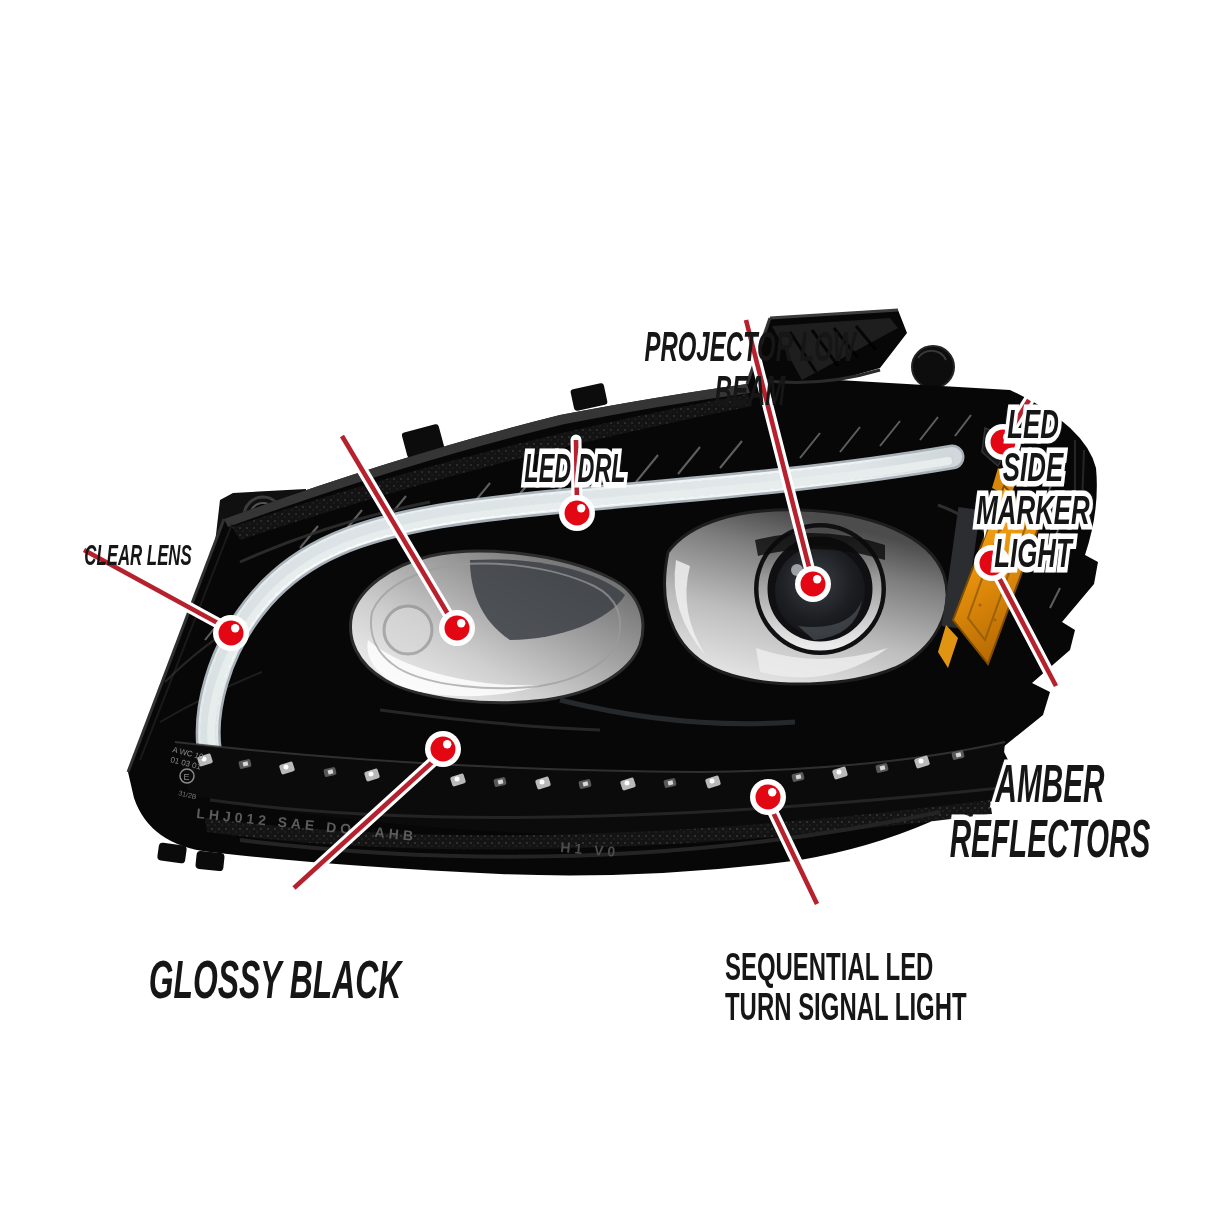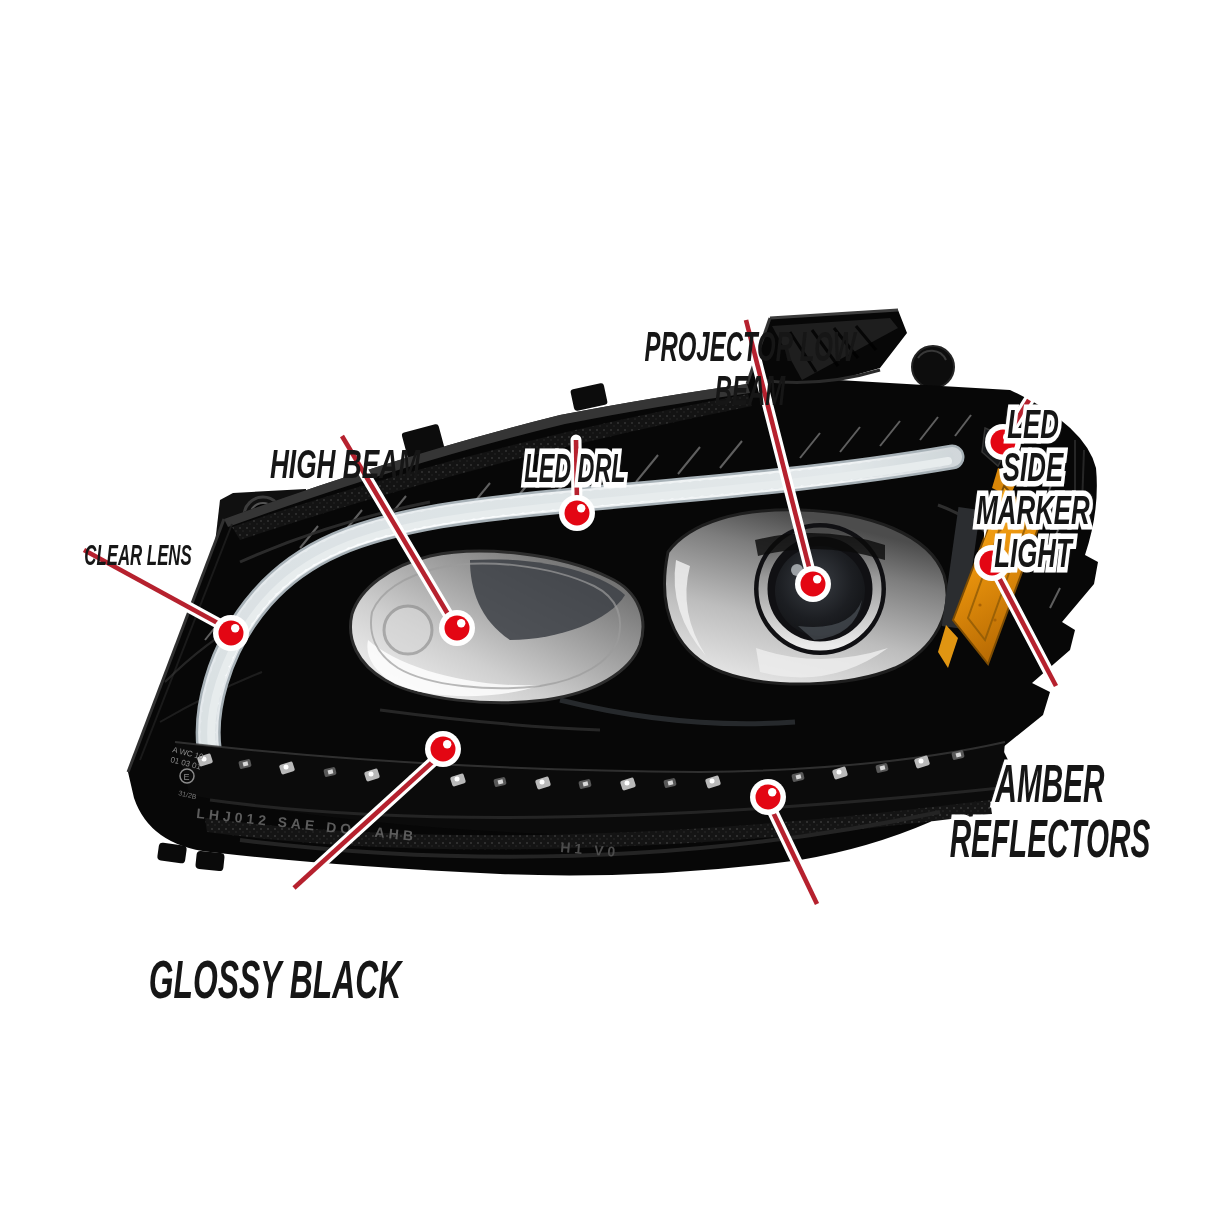--- a/index.html
+++ b/index.html
@@ -275,34 +275,35 @@
     </svg>
 
 <div class="callout-label center" style="left: 750px; top: 281px; font-size: 42px; --sx: 0.57;">
   <span class="scale"><span class="fill">PROJECTOR LOW BEAM</span></span>
 </div>
 
 <div class="callout-label center outlined" style="left: 1033px; top: 360px; font-size: 41px; --sx: 0.63;">
   <span class="scale"><span class="stroke" aria-hidden="true">LED SIDE MARKER LIGHT</span><span class="fill">LED SIDE MARKER LIGHT</span></span>
 </div>
 
-<div class="callout-label center" style="left: 345px; top: 400px; font-size: 41px; --sx: 0.64;">
-  <span class="scale"><span class="fill">HIGH BEAM</span></span>
-</div>
 
 <div class="callout-label center outlined" style="left: 575px; top: 404px; font-size: 41px; --sx: 0.57;">
   <span class="scale"><span class="stroke" aria-hidden="true">LED DRL</span><span class="fill">LED DRL</span></span>
 </div>
 
 <div class="callout-label center" style="left: 138px; top: 510px; font-size: 29px; --sx: 0.58;">
   <span class="scale"><span class="fill">CLEAR LENS</span></span>
 </div>
 
 <div class="callout-label center outlined" style="left: 1050px; top: 700px; font-size: 53px; --sx: 0.56;">
   <span class="scale"><span class="stroke" aria-hidden="true">AMBER REFLECTORS</span><span class="fill">AMBER REFLECTORS</span></span>
 </div>
 
 <div class="callout-label center" style="left: 275px; top: 894px; font-size: 54px; --sx: 0.59;">
   <span class="scale"><span class="fill">GLOSSY BLACK</span></span>
 </div>
 
+<div class="callout-label left" style="left: 725px; top: 908px; font-size: 38px; --sx: 0.63;">
+  <span class="scale"><span class="fill">SEQUENTIAL LED
+TURN SIGNAL LIGHT</span></span>
+</div>
 
 </div>
 
 </body></html>

